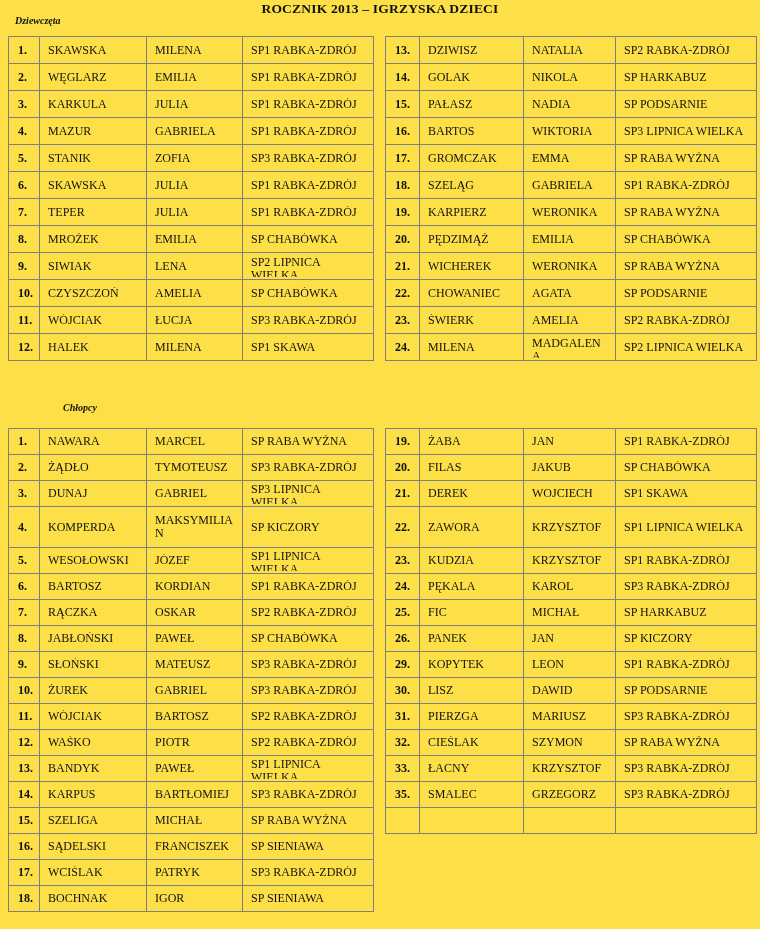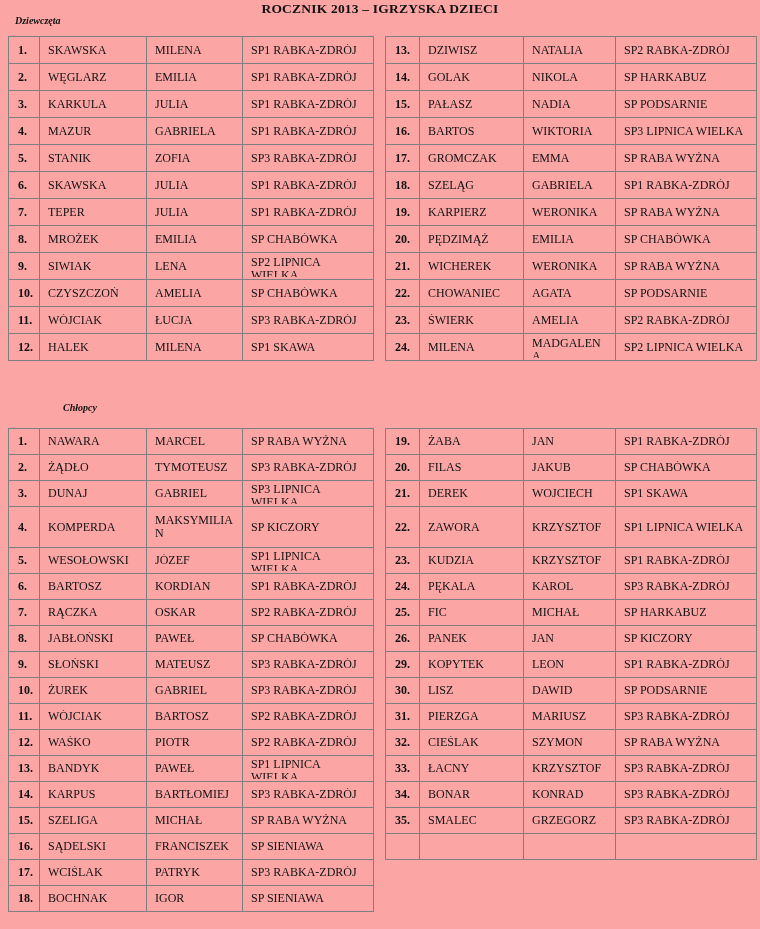--- a/index.html
+++ b/index.html
@@ -1,19 +1,19 @@
 <!DOCTYPE html>
 <html><head>
 <meta charset="utf-8">
 <style>
   html,body{margin:0;padding:0;background:#ffffff;}
   .page{
     position:relative;
     width:760px;height:929px;
-    background:#fca5a5;
+    background:#fde047;
     font-family:"Liberation Serif","DejaVu Serif",serif;
     color:#111111;
     overflow:hidden;
   }
   .title{
     position:absolute;top:1px;left:0;width:760px;
     text-align:center;
     font-size:13.5px;font-weight:bold;
     letter-spacing:0.2px;
   }
@@ -880,34 +880,20 @@
           </td>
           <td class="first">
             <div class="cw">KRZYSZTOF</div>
           </td>
           <td class="school">
             <div class="cw">SP3 RABKA-ZDRÓJ</div>
           </td>
         </tr>
         <tr>
           <td class="num">
-            <div class="cw">34.</div>
-          </td>
-          <td class="sur">
-            <div class="cw">BONAR</div>
-          </td>
-          <td class="first">
-            <div class="cw">KONRAD</div>
-          </td>
-          <td class="school">
-            <div class="cw">SP3 RABKA-ZDRÓJ</div>
-          </td>
-        </tr>
-        <tr>
-          <td class="num">
             <div class="cw">35.</div>
           </td>
           <td class="sur">
             <div class="cw">SMALEC</div>
           </td>
           <td class="first">
             <div class="cw">GRZEGORZ</div>
           </td>
           <td class="school">
             <div class="cw">SP3 RABKA-ZDRÓJ</div>

